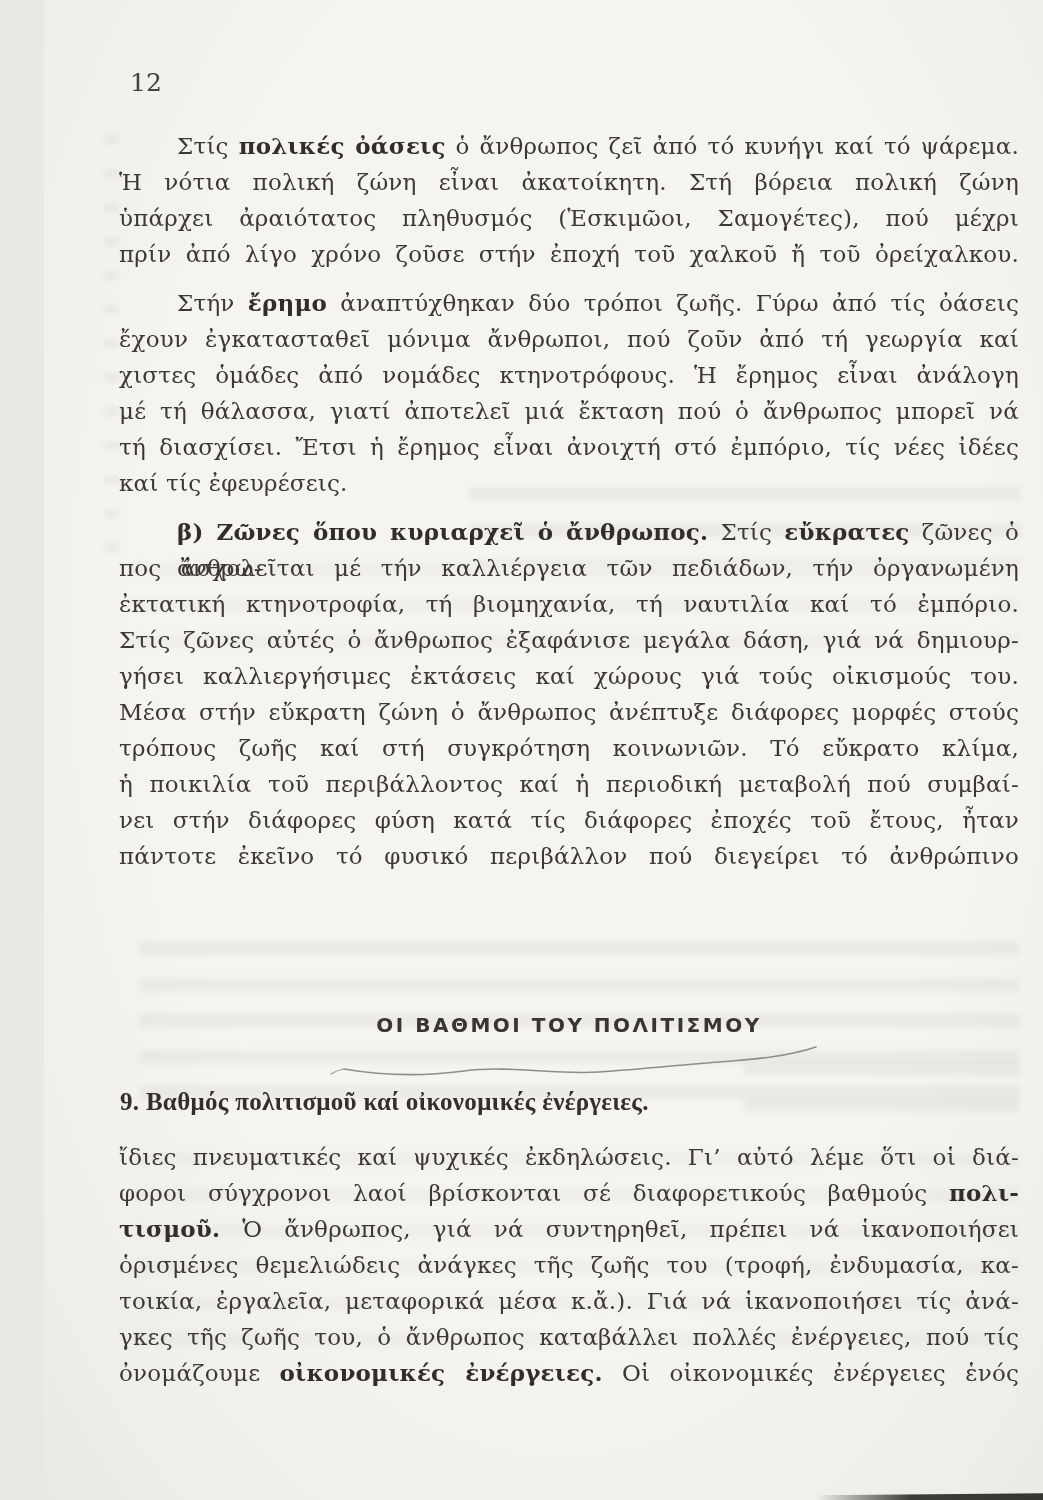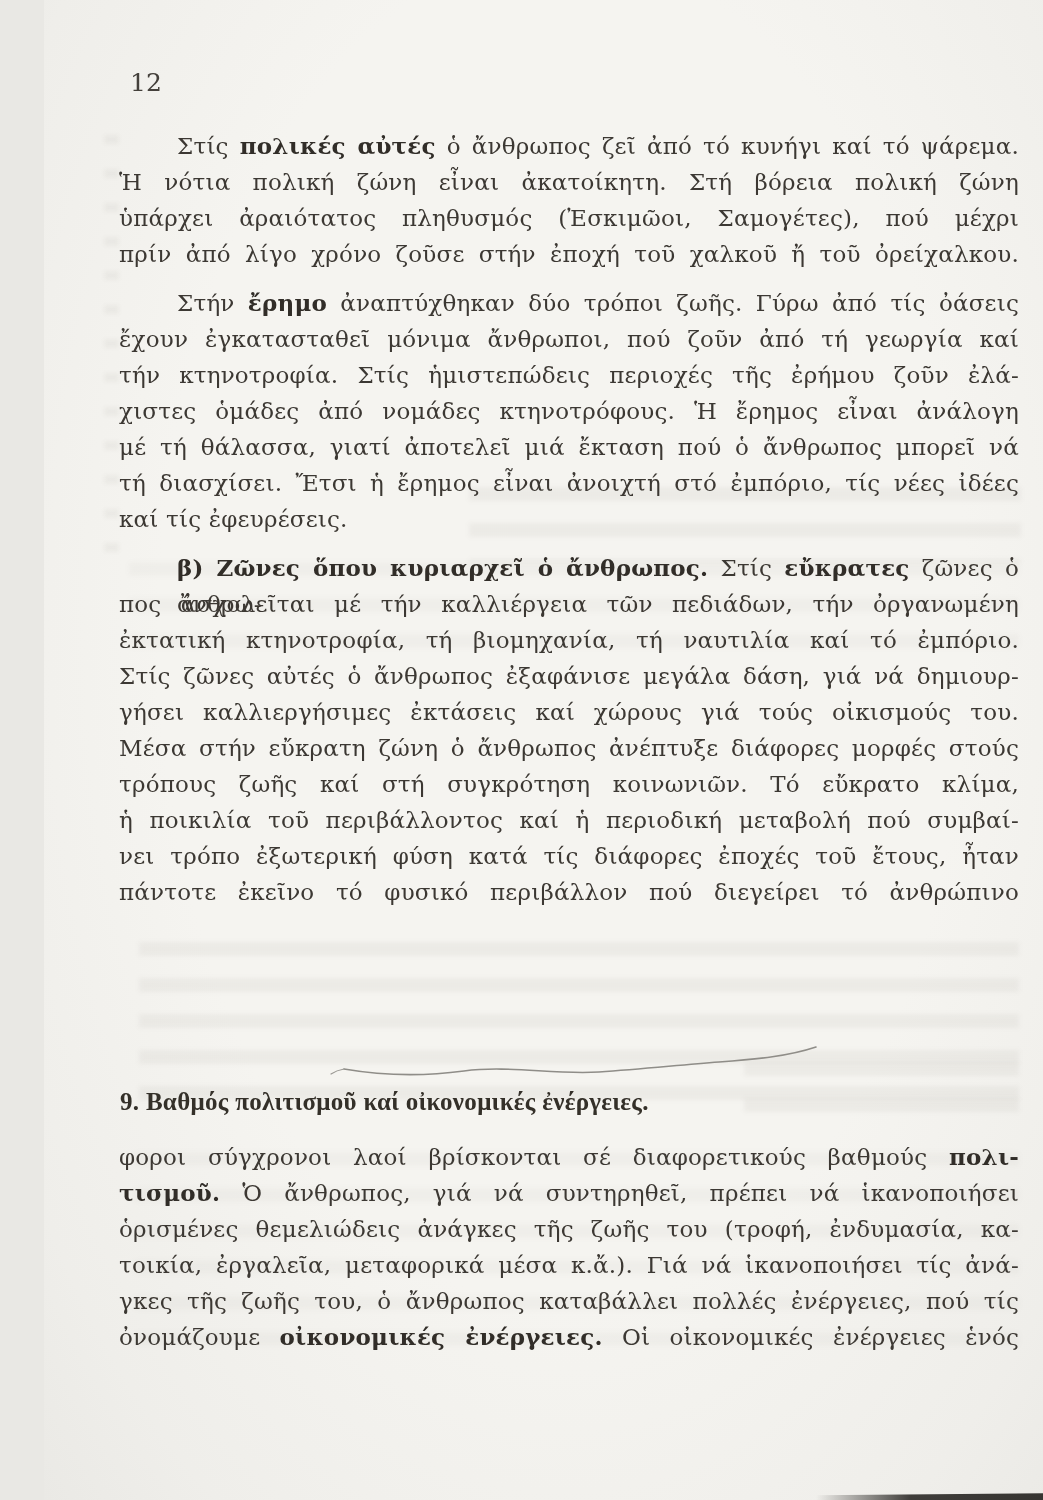--- a/index.html
+++ b/index.html
@@ -87,58 +87,59 @@
   <div class="artifact fainter" style="left:85px;top:562px;width:890px;height:108px;"></div>
   <div class="artifact faint" style="left:95px;top:942px;width:880px;height:168px;"></div>
   <div class="artifact faint" style="left:700px;top:1062px;width:275px;height:58px;"></div>
   <div class="artifact fainter" style="left:90px;top:1152px;width:885px;height:195px;"></div>
   <div class="bottom-edge-mark"></div>
 
   <div class="page-number">12</div>
 
   <div class="text-col" id="intro-block">
       <div class="para">
-        <div class="line indent"><span>Στίς </span><span class="bold">πολικές αὐτές</span><span> ὁ ἄνθρωπος ζεῖ ἀπό τό κυνήγι καί τό ψάρεμα.</span></div>
+        <div class="line indent"><span>Στίς </span><span class="bold">πολικές ὀάσεις</span><span> ὁ ἄνθρωπος ζεῖ ἀπό τό κυνήγι καί τό ψάρεμα.</span></div>
         <div class="line"><span>Ἡ νότια πολική ζώνη εἶναι ἀκατοίκητη. Στή βόρεια πολική ζώνη</span></div>
         <div class="line"><span>ὑπάρχει ἀραιότατος πληθυσμός (Ἐσκιμῶοι, Σαμογέτες), πού μέχρι</span></div>
         <div class="line"><span>πρίν ἀπό λίγο χρόνο ζοῦσε στήν ἐποχή τοῦ χαλκοῦ ἤ τοῦ ὀρείχαλκου.</span></div>
       </div>
       <div class="para">
         <div class="line indent"><span>Στήν </span><span class="bold">ἔρημο</span><span> ἀναπτύχθηκαν δύο τρόποι ζωῆς. Γύρω ἀπό τίς ὀάσεις</span></div>
         <div class="line"><span>ἔχουν ἐγκατασταθεῖ μόνιμα ἄνθρωποι, πού ζοῦν ἀπό τή γεωργία καί</span></div>
-        <div class="line"><span>τήν κτηνοτροφία. Στίς ἡμιστεπώδεις περιοχές τῆς ἐρήμου ζοῦν ἐλά-</span></div>
         <div class="line"><span>χιστες ὁμάδες ἀπό νομάδες κτηνοτρόφους. Ἡ ἔρημος εἶναι ἀνάλογη</span></div>
         <div class="line"><span>μέ τή θάλασσα, γιατί ἀποτελεῖ μιά ἔκταση πού ὁ ἄνθρωπος μπορεῖ νά</span></div>
         <div class="line"><span>τή διασχίσει. Ἔτσι ἡ ἔρημος εἶναι ἀνοιχτή στό ἐμπόριο, τίς νέες ἰδέες</span></div>
         <div class="line short"><span>καί τίς ἐφευρέσεις.</span></div>
       </div>
       <div class="para">
         <div class="line indent"><span class="bold">β) Ζῶνες ὅπου κυριαρχεῖ ὁ ἄνθρωπος.</span><span> Στίς </span><span class="bold">εὔκρατες</span><span> ζῶνες ὁ ἄνθρω-</span></div>
         <div class="line"><span>πος ἀσχολεῖται μέ τήν καλλιέργεια τῶν πεδιάδων, τήν ὀργανωμένη</span></div>
         <div class="line"><span>ἐκτατική κτηνοτροφία, τή βιομηχανία, τή ναυτιλία καί τό ἐμπόριο.</span></div>
         <div class="line"><span>Στίς ζῶνες αὐτές ὁ ἄνθρωπος ἐξαφάνισε μεγάλα δάση, γιά νά δημιουρ-</span></div>
         <div class="line"><span>γήσει καλλιεργήσιμες ἐκτάσεις καί χώρους γιά τούς οἰκισμούς του.</span></div>
         <div class="line"><span>Μέσα στήν εὔκρατη ζώνη ὁ ἄνθρωπος ἀνέπτυξε διάφορες μορφές στούς</span></div>
         <div class="line"><span>τρόπους ζωῆς καί στή συγκρότηση κοινωνιῶν. Τό εὔκρατο κλίμα,</span></div>
         <div class="line"><span>ἡ ποικιλία τοῦ περιβάλλοντος καί ἡ περιοδική μεταβολή πού συμβαί-</span></div>
-        <div class="line"><span>νει τρόπο ἐξωτερική φύση κατά τίς διάφορες ἐποχές τοῦ ἔτους, ἦταν</span></div>
+        <div class="line"><span>νει στήν διάφορες φύση κατά τίς διάφορες ἐποχές τοῦ ἔτους, ἦταν</span></div>
         <div class="line"><span>πάντοτε ἐκεῖνο τό φυσικό περιβάλλον πού διεγείρει τό ἀνθρώπινο</span></div>
       </div>
     </div>
 
+  <div class="chapter-heading">ΟΙ ΒΑΘΜΟΙ ΤΟΥ ΠΟΛΙΤΙΣΜΟΥ</div>
 
   <svg class="squiggle" viewBox="0 0 520 52" xmlns="http://www.w3.org/2000/svg">
     <path d="M20,31 C55,37 95,39 140,33 C185,27 230,37 275,34 C320,31 355,27 395,24 C435,21 465,18 492,9" fill="none" stroke="#8f8d88" stroke-width="1.6" stroke-linecap="round"></path>
     <path d="M20,31 C14,32 10,34 7,36" fill="none" stroke="#9a9893" stroke-width="1.2" stroke-linecap="round"></path>
   </svg>
 
   <div class="section-heading">9. Βαθμός πολιτισμοῦ καί οἰκονομικές ἐνέργειες.</div>
 
   <div class="text-col" id="section-block">
       <div class="para">
+        <div class="line"><span>ἴδιες πνευματικές καί ψυχικές ἐκδηλώσεις. Γι’ αὐτό λέμε ὅτι οἱ διά-</span></div>
         <div class="line"><span>φοροι σύγχρονοι λαοί βρίσκονται σέ διαφορετικούς βαθμούς </span><span class="bold">πολι-</span></div>
         <div class="line"><span class="bold">τισμοῦ.</span><span> Ὁ ἄνθρωπος, γιά νά συντηρηθεῖ, πρέπει νά ἱκανοποιήσει</span></div>
         <div class="line"><span>ὁρισμένες θεμελιώδεις ἀνάγκες τῆς ζωῆς του (τροφή, ἐνδυμασία, κα-</span></div>
         <div class="line"><span>τοικία, ἐργαλεῖα, μεταφορικά μέσα κ.ἄ.). Γιά νά ἱκανοποιήσει τίς ἀνά-</span></div>
         <div class="line"><span>γκες τῆς ζωῆς του, ὁ ἄνθρωπος καταβάλλει πολλές ἐνέργειες, πού τίς</span></div>
         <div class="line"><span>ὀνομάζουμε </span><span class="bold">οἰκονομικές ἐνέργειες.</span><span> Οἱ οἰκονομικές ἐνέργειες ἑνός</span></div>
       </div>
     </div>
 
 </div>

